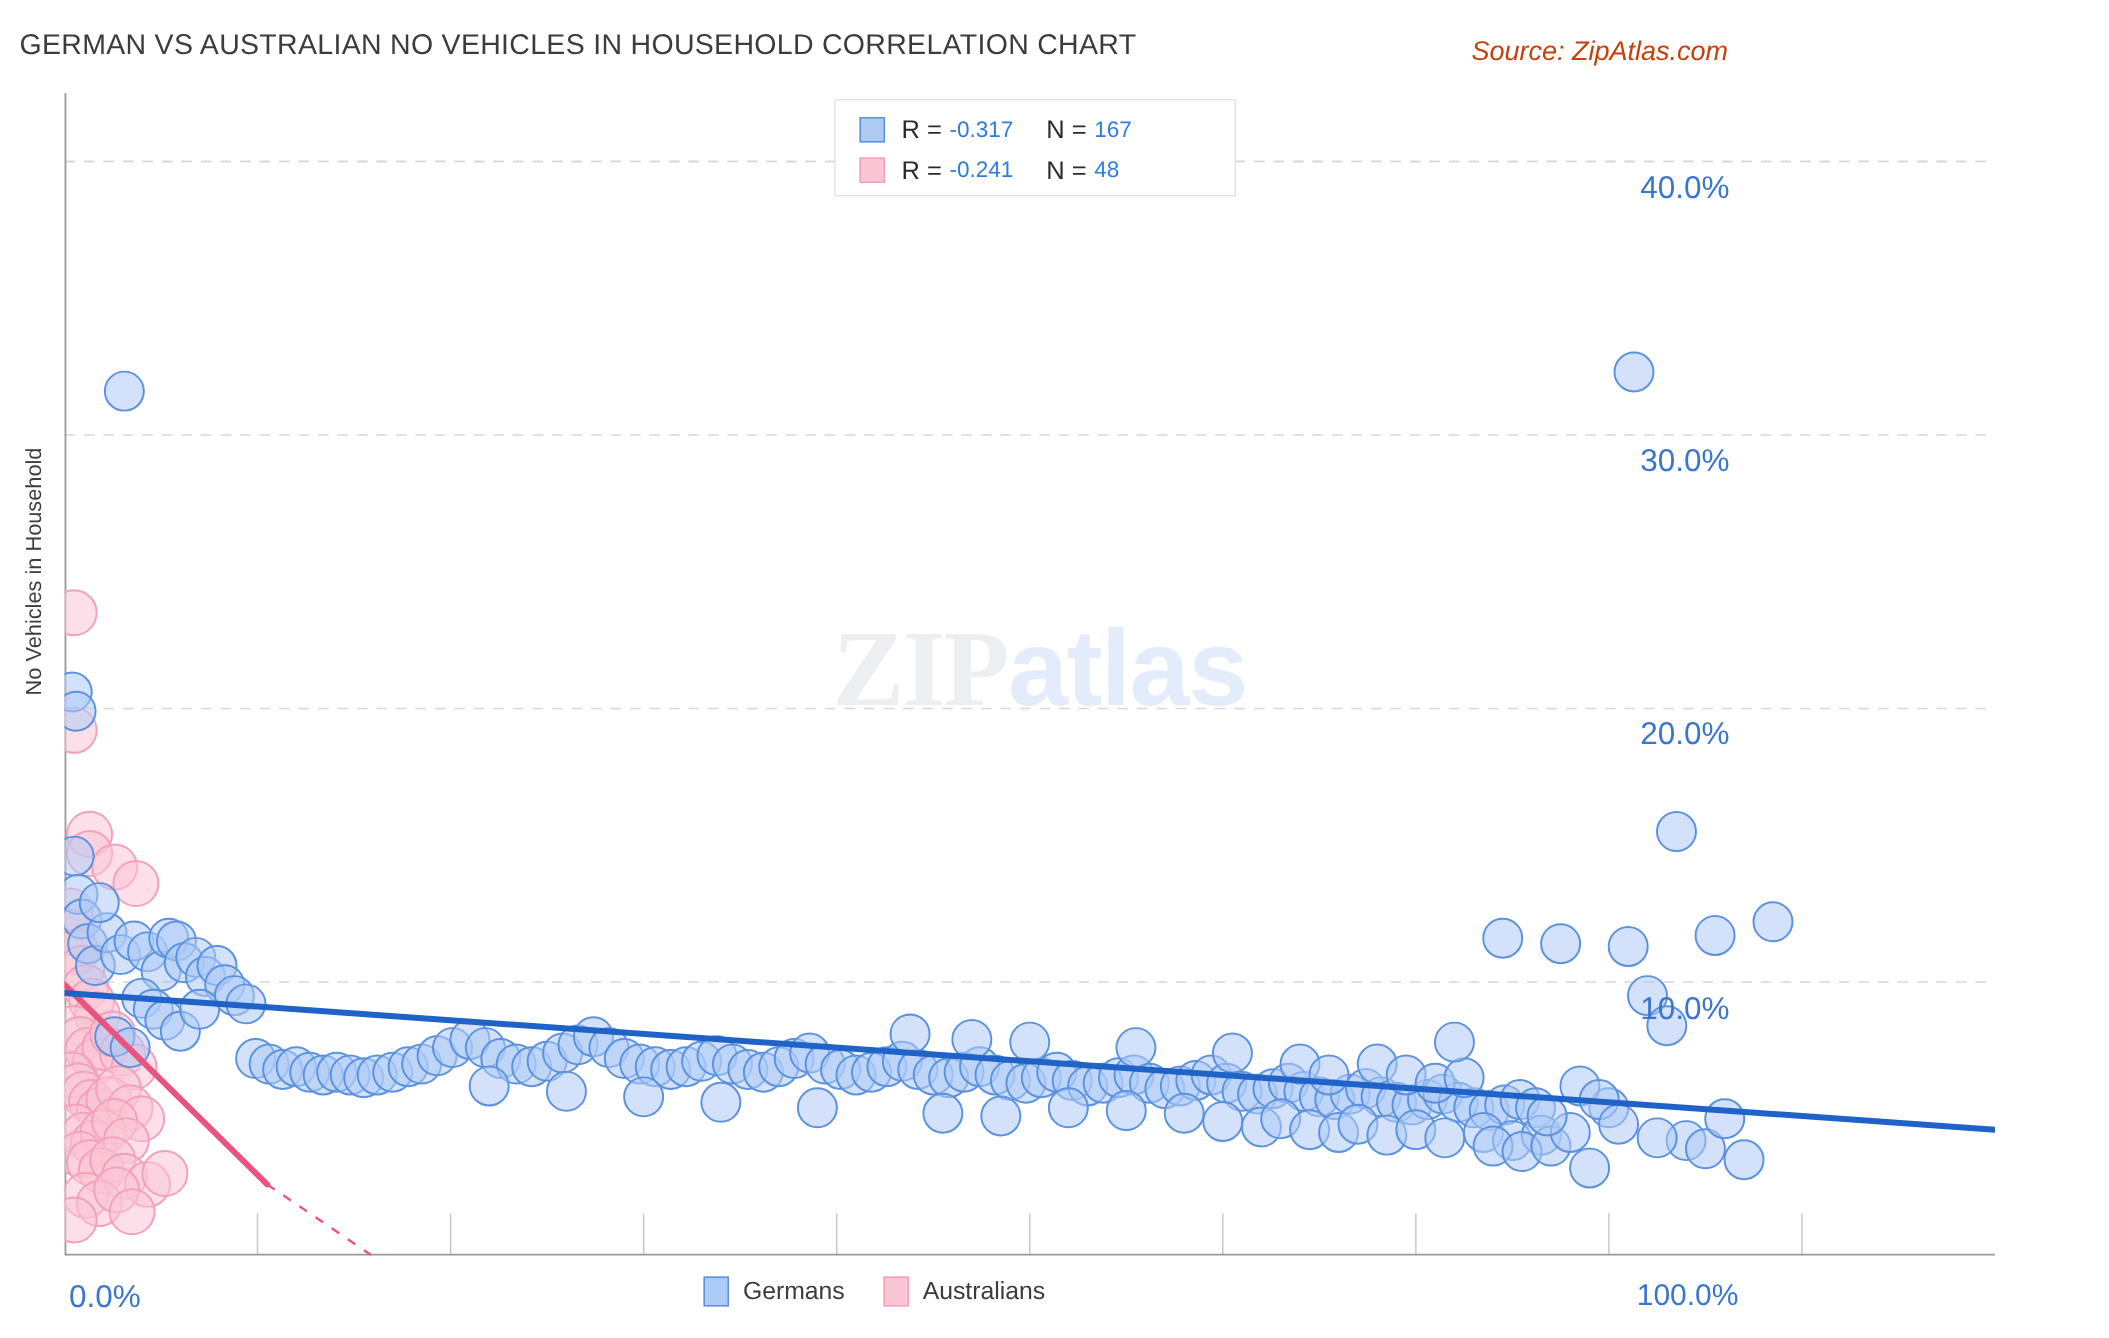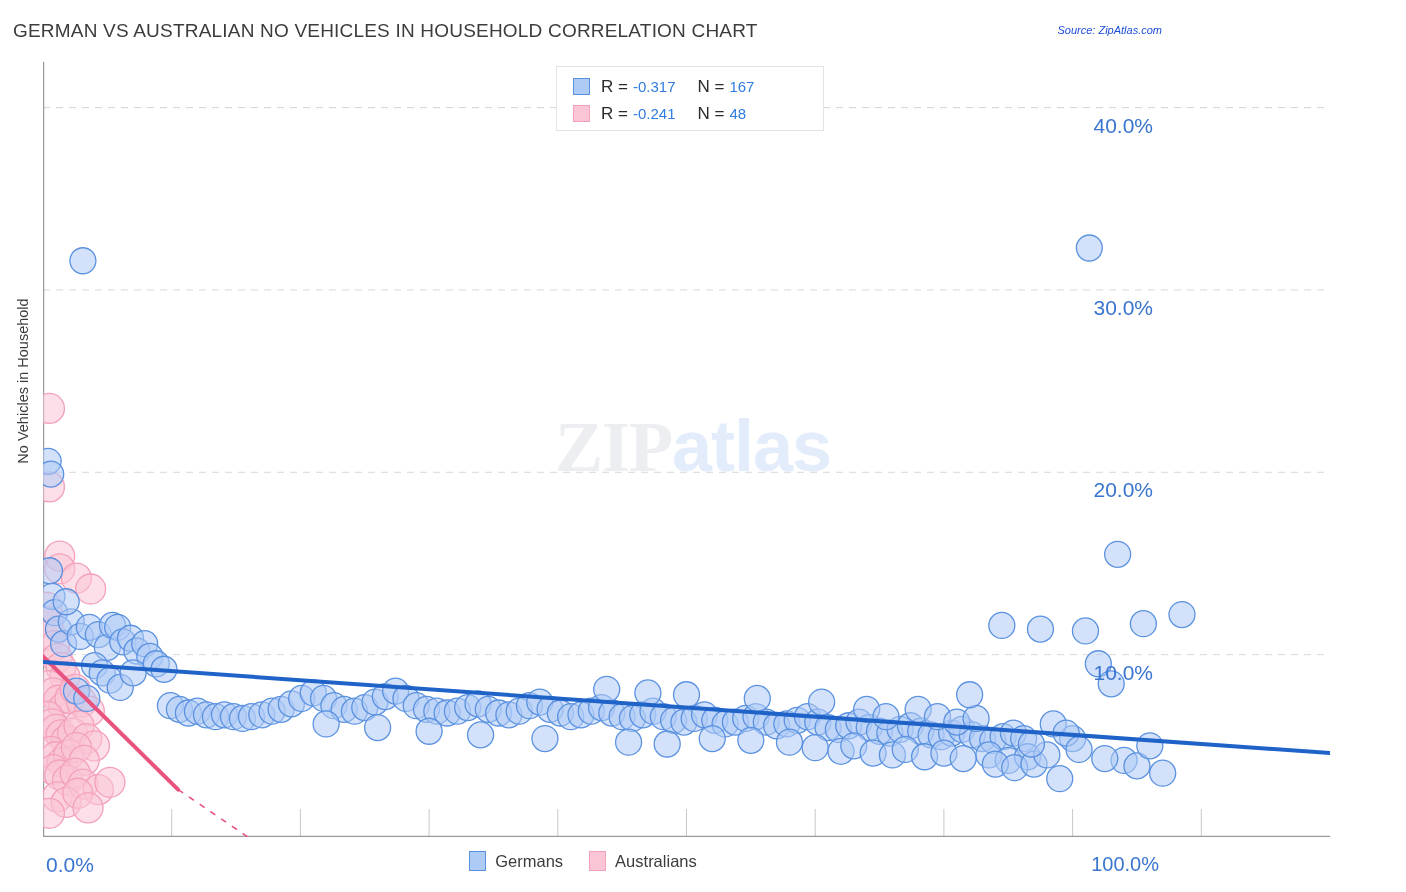--- a/index.html
+++ b/index.html
@@ -12,22 +12,22 @@
   }
   #root { position: relative; width: 1166px; height: 892px; }
 
   
   #chart-title {
     position: absolute; left: 13px; top: 20px;
     font-size: 19px; color: #3c3c3c; letter-spacing: .2px;
     white-space: nowrap;
   }
   #source-note {
-    position: absolute; right: 4px; top: 24px;
-    font-size: 11px; font-style: italic; color: #1d4ed8;
+    position: absolute; right: 14px; top: 24px;
+    font-size: 18px; font-style: italic; color: #c2410c;
     white-space: nowrap;
   }
 
   
   #y-axis-title {
     position: absolute;
     left: -107px; top: 373px;
     width: 260px; text-align: center;
     transform: rotate(-90deg);
     font-size: 14.5px; color: #3c3c3c;

